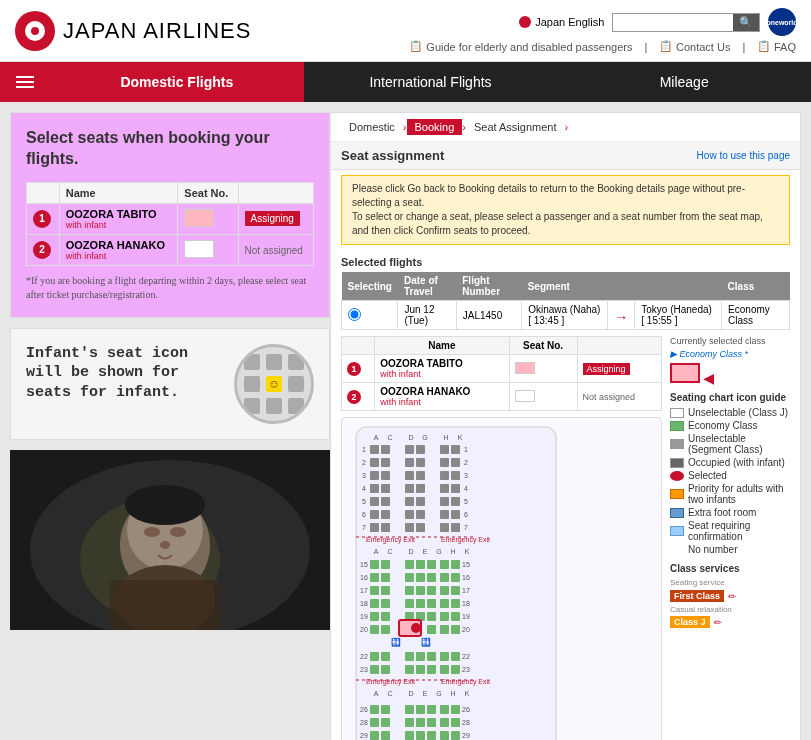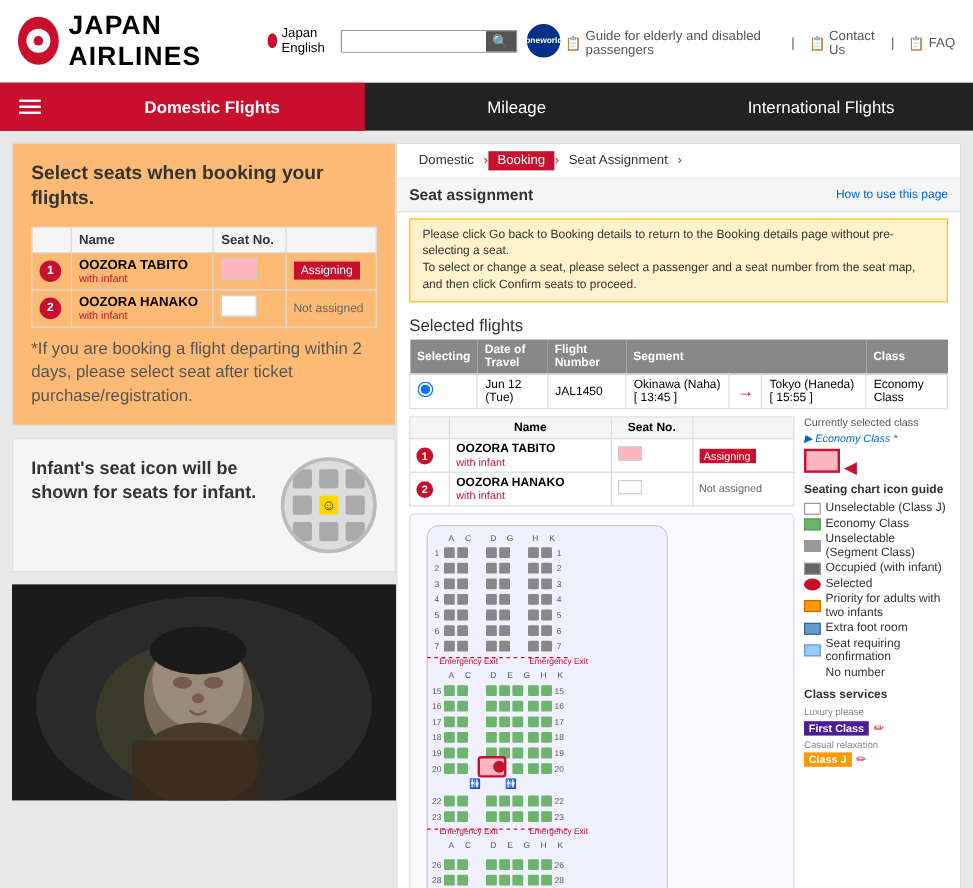--- a/index.html
+++ b/index.html
@@ -4,22 +4,22 @@
   <style>
     * { box-sizing: border-box; margin: 0; padding: 0; }
     body { font-family: Arial, sans-serif; background: #f0f0f0; width: 811px; min-height: 740px; font-size: 12px; }
 
     
     .header { background: #fff; display: flex; align-items: center; justify-content: space-between; padding: 8px 15px; border-bottom: 1px solid #ddd; }
     .logo-area { display: flex; align-items: center; gap: 8px; }
     .jal-circle { width: 40px; height: 40px; background: #c8102e; border-radius: 50%; display: flex; align-items: center; justify-content: center; }
     .jal-circle-inner { width: 20px; height: 20px; background: #fff; border-radius: 50%; display: flex; align-items: center; justify-content: center; }
     .jal-circle-dot { width: 8px; height: 8px; background: #c8102e; border-radius: 50%; }
-    .logo-text { font-size: 22px; font-weight: bold; color: #000; letter-spacing: 1px; }
-    .header-right { display: flex; flex-direction: row; align-items: flex-end; gap: 4px; }
+    .logo-text { font-size: 22px; font-weight: normal; color: #000; letter-spacing: 1px; }
+    .header-right { display: flex; flex-direction: column; align-items: flex-end; gap: 4px; }
     .header-top-right { display: flex; align-items: center; gap: 8px; }
     .japan-english { display: flex; align-items: center; gap: 4px; font-size: 11px; }
     .flag-dot { width: 12px; height: 12px; background: #c8102e; border-radius: 50%; }
     .search-box { display: flex; border: 1px solid #999; }
     .search-input { width: 120px; border: none; padding: 2px 4px; outline: none; font-size: 11px; }
     .search-btn { background: #555; border: none; padding: 2px 6px; cursor: pointer; color: #fff; font-size: 11px; }
     .oneworld-badge { width: 28px; height: 28px; background: #003087; border-radius: 50%; display: flex; align-items: center; justify-content: center; color: #fff; font-size: 7px; font-weight: bold; }
     .header-links { display: flex; align-items: center; gap: 12px; font-size: 11px; color: #333; }
     .header-links span { display: flex; align-items: center; gap: 3px; cursor: pointer; color: #555; }
     .pipe { color: #ccc; }
@@ -31,34 +31,34 @@
     .hamburger-line { width: 18px; height: 2px; background: #fff; }
     .nav-tab { flex: 1; display: flex; align-items: center; justify-content: center; cursor: pointer; color: #fff; font-size: 14px; font-weight: normal; }
     .nav-tab.active { background: #c8102e; font-weight: bold; }
 
     
     .main-content { display: flex; gap: 0; padding: 10px; background: #e8e8e8; min-height: 650px; }
 
     
     .left-panel { width: 320px; flex-shrink: 0; display: flex; flex-direction: column; gap: 10px; }
 
-    .info-box-top { background: #fdba74; border: 1px solid #ddd; padding: 15px; }
+    .info-box-top { background: #f0abfc; border: 1px solid #ddd; padding: 15px; }
     .info-box-top h2 { font-size: 16px; font-weight: bold; color: #333; margin-bottom: 12px; line-height: 1.3; }
     .seat-table { width: 100%; border-collapse: collapse; font-size: 11px; border: 1px solid #c8102e; }
     .seat-table th { background: #f5f5f5; border: 1px solid #ddd; padding: 4px 6px; text-align: left; color: #333; }
     .seat-table td { border: 1px solid #ddd; padding: 4px 6px; vertical-align: middle; }
     .row-num { width: 18px; height: 18px; background: #c8102e; color: #fff; border-radius: 50%; display: inline-flex; align-items: center; justify-content: center; font-size: 10px; font-weight: bold; }
     .passenger-name { font-weight: bold; font-size: 11px; }
     .with-infant { color: #c8102e; font-size: 9px; }
     .seat-pink { background: #ffb6c1; width: 30px; height: 18px; display: inline-block; border: 1px solid #ccc; }
     .assigning-btn { background: #c8102e; color: #fff; border: none; padding: 2px 6px; font-size: 10px; cursor: pointer; }
     .not-assigned { color: #666; font-size: 10px; }
-    .info-note { font-size: 14px; color: #555; margin-top: 8px; line-height: 1.4; }
-
-    .info-box-infant { background: #f5f5f5; border: 1px solid #ddd; padding: 15px; display: flex; gap: 10px; }
+    .info-note { font-size: 10px; color: #555; margin-top: 8px; line-height: 1.4; font-family: Liberation Serif, serif; }
+
+    .info-box-infant { background: #f5f5f5; border: 1px solid #ddd; padding: 15px; display: flex; gap: 10px; font-family: Liberation Mono, monospace; }
     .infant-text { flex: 1; }
     .infant-text h3 { font-size: 15px; font-weight: bold; color: #333; line-height: 1.3; margin-bottom: 6px; }
     .infant-text p { font-size: 10px; color: #555; line-height: 1.4; }
     .infant-icon { width: 80px; height: 80px; background: #ddd; border-radius: 50%; overflow: hidden; display: flex; align-items: center; justify-content: center; flex-shrink: 0; border: 3px solid #bbb; }
 
     
     .photo-box { background: #333; height: 180px; overflow: hidden; display: flex; align-items: center; justify-content: center; position: relative; }
 
     
     .right-panel { flex: 1; background: #fff; border: 1px solid #ddd; padding: 0; }
@@ -70,21 +70,21 @@
     .breadcrumb-arrow { color: #c8102e; }
 
     
     .seat-assignment-header { display: flex; justify-content: space-between; align-items: center; padding: 6px 10px; background: #f5f5f5; border-bottom: 1px solid #ddd; }
     .seat-assignment-title { font-size: 13px; font-weight: bold; color: #333; }
     .how-to-link { font-size: 10px; color: #0066cc; cursor: pointer; }
     .seat-assignment-desc { padding: 6px 10px; background: #fff3cd; border: 1px solid #ffc107; margin: 5px 10px; font-size: 10px; color: #333; line-height: 1.4; }
 
     
     .selected-flights { padding: 6px 10px; }
-    .selected-flights-title { font-size: 14px; font-weight: normal; color: #333; margin-bottom: 4px; }
+    .selected-flights-title { font-size: 11px; font-weight: bold; color: #333; margin-bottom: 4px; }
     .flight-table { width: 100%; border-collapse: collapse; font-size: 10px; }
     .flight-table th { background: #888; color: #fff; padding: 3px 6px; text-align: left; }
     .flight-table td { border: 1px solid #ddd; padding: 3px 6px; }
     .flight-arrow { color: #c8102e; font-size: 14px; }
     .mini-seat-table { width: 100%; border-collapse: collapse; font-size: 10px; border: 1px solid #c8102e; margin-bottom: 6px; }
     .mini-seat-table th { background: #f5f5f5; border: 1px solid #ddd; padding: 3px 5px; }
     .mini-seat-table td { border: 1px solid #ddd; padding: 3px 5px; vertical-align: middle; }
     .mini-row-num { width: 14px; height: 14px; background: #c8102e; color: #fff; border-radius: 50%; display: inline-flex; align-items: center; justify-content: center; font-size: 9px; font-weight: bold; }
     .mini-assigning { background: #c8102e; color: #fff; border: none; padding: 1px 4px; font-size: 9px; }
     .mini-seat-pink { background: #ffb6c1; width: 20px; height: 12px; display: inline-block; border: 1px solid #ccc; }
@@ -101,21 +101,21 @@
     .legend-items { display: flex; flex-direction: column; gap: 2px; }
     .legend-item { display: flex; align-items: center; gap: 4px; font-size: 10px; color: #333; }
     .legend-box { width: 14px; height: 10px; border: 1px solid #999; flex-shrink: 0; }
     .lg-white { background: #fff; }
     .lg-gray { background: #999; }
     .lg-darkgray { background: #666; }
     .lg-none { background: #fff; border: none; }
 
     .class-services { margin-top: 8px; }
     .class-service-item { display: flex; align-items: center; gap: 4px; margin-bottom: 3px; }
-    .first-class-badge { background: #4c1d95; color: #fff; padding: 1px 4px; font-size: 9px; font-weight: bold; }
+    .first-class-badge { background: #c2410c; color: #fff; padding: 1px 4px; font-size: 9px; font-weight: bold; }
     .classj-badge { background: #ff9900; color: #fff; padding: 1px 4px; font-size: 9px; font-weight: bold; }
     .aircraft-outline { background: #f9f9ff; border: 1px solid #ddd; border-radius: 4px; padding: 4px; }
   </style>
 </head>
 <body>
 
 <div class="header">
   <div class="logo-area">
     <div class="jal-circle">
       <div class="jal-circle-inner">
@@ -153,24 +153,24 @@
     <div class="hamburger-lines">
       <div class="hamburger-line"></div>
       <div class="hamburger-line"></div>
       <div class="hamburger-line"></div>
     </div>
   </div>
   <div class="nav-tab active">
     <span>Domestic Flights</span>
   </div>
   <div class="nav-tab">
+    <span>International Flights</span>
+  </div>
+  <div class="nav-tab">
     <span>Mileage</span>
-  </div>
-  <div class="nav-tab">
-    <span>International Flights</span>
   </div>
 </div>
 
 <div class="main-content">
 
   <div class="left-panel">
 
     <div class="info-box-top">
       <h2>Select seats when booking your flights.</h2>
       <table class="seat-table">
@@ -613,21 +613,21 @@
           </div>
           <div class="legend-item">
             <span class="legend-box lg-none"></span>
             <span>No number</span>
           </div>
         </div>
 
         <div class="class-services">
           <div class="legend-title">Class services</div>
           <div class="class-service-item">
-            <span style="font-size:8px;color:#888;">Luxury please</span>
+            <span style="font-size:8px;color:#888;">Seating service</span>
           </div>
           <div style="display:flex;align-items:center;gap:4px;margin-bottom:3px;">
             <span class="first-class-badge">First Class</span>
             <span style="color:#c8102e;font-size:10px;">✏</span>
           </div>
           <div style="font-size:8px;color:#888;margin-bottom:2px;">Casual relaxation</div>
           <div style="display:flex;align-items:center;gap:4px;">
             <span class="classj-badge">Class J</span>
             <span style="color:#c8102e;font-size:10px;">✏</span>
           </div>

